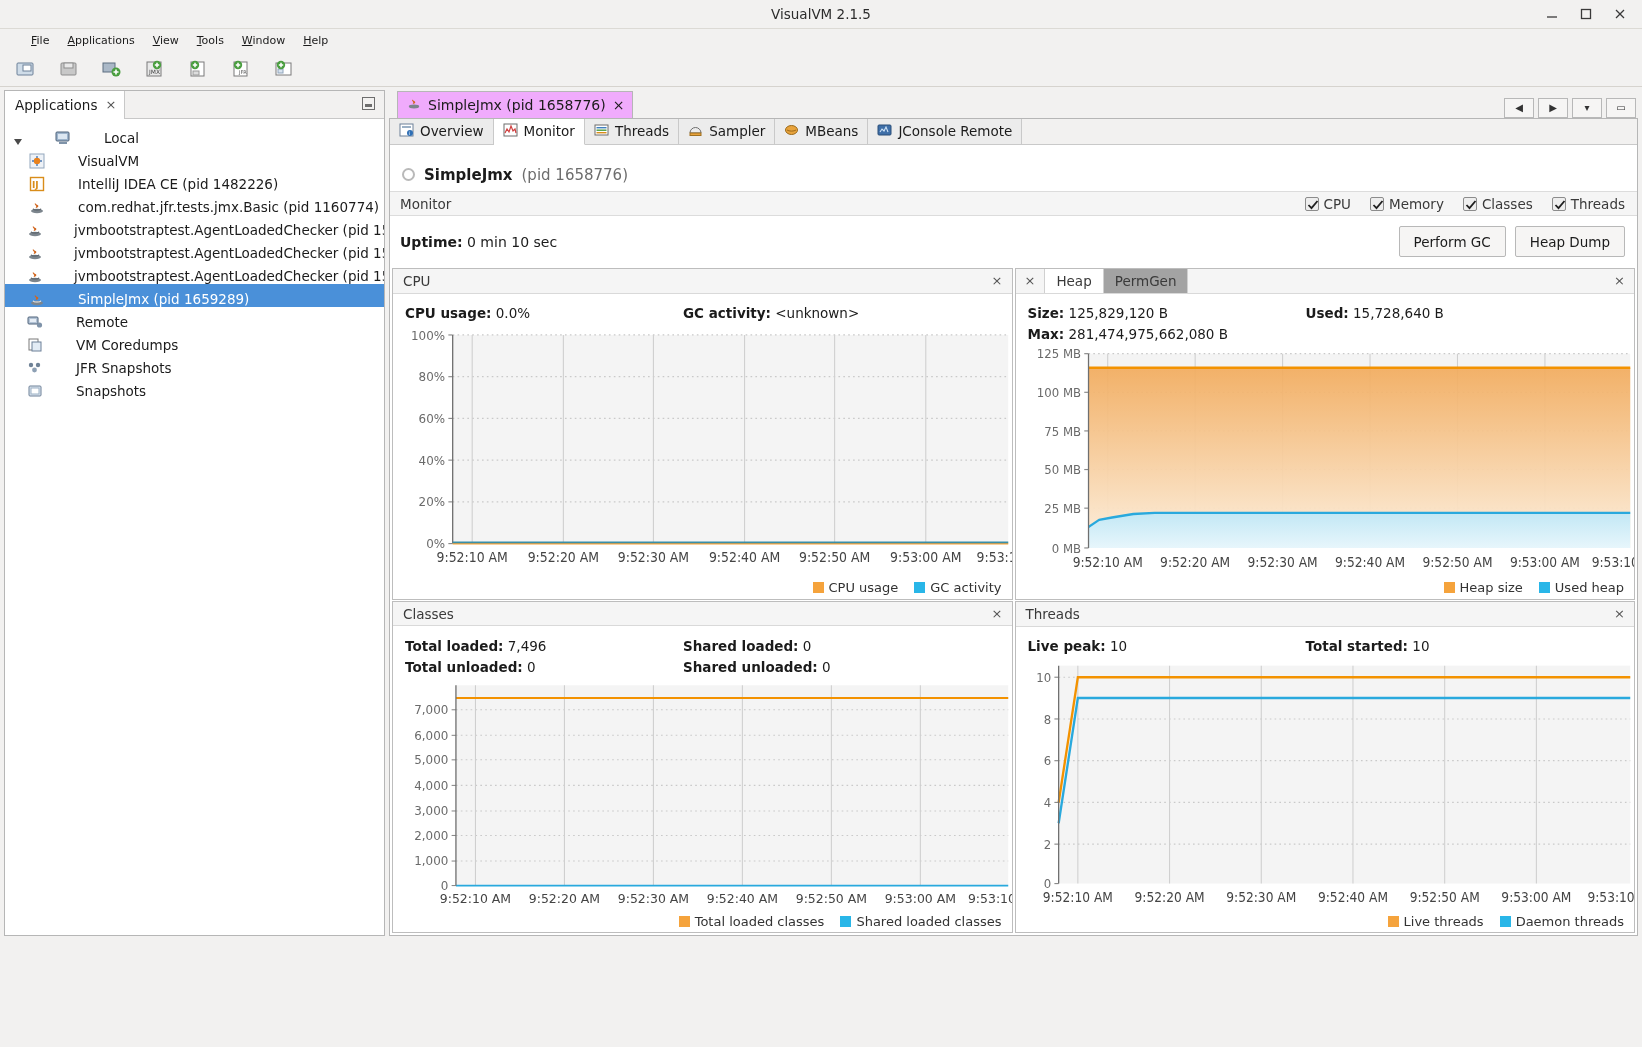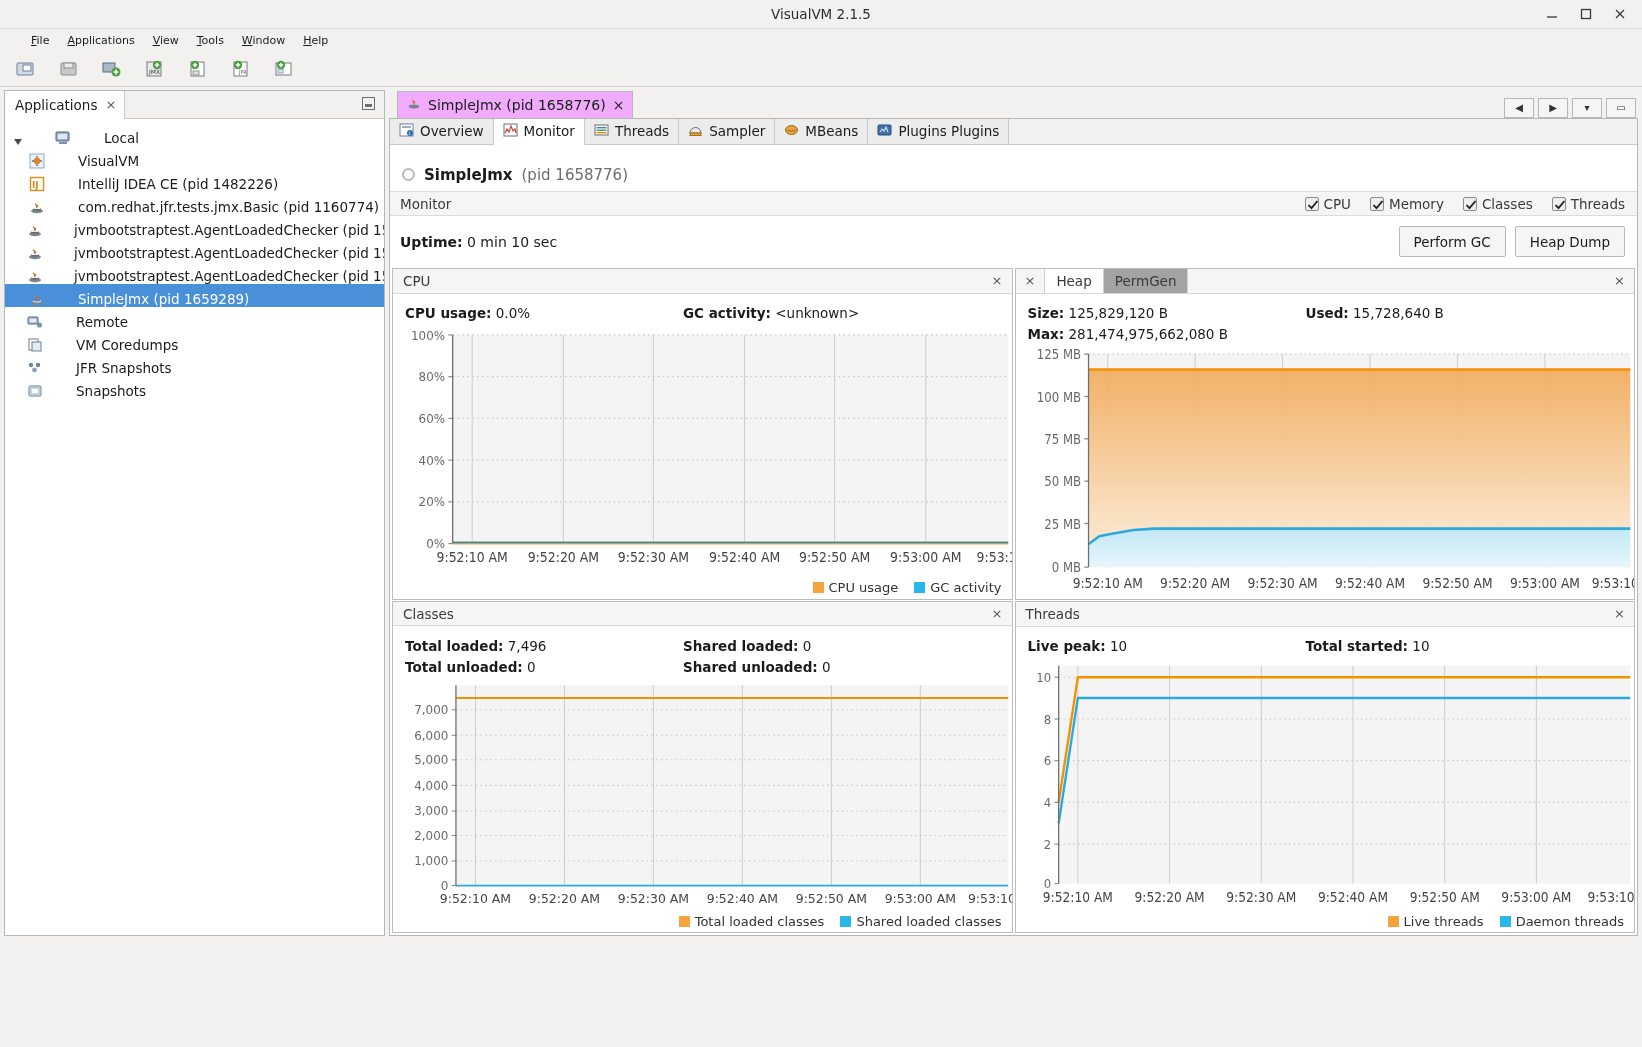--- a/index.html
+++ b/index.html
@@ -486,21 +486,21 @@
             </span>
             <span>MBeans</span>
           </div>
           <div class="subtab">
             <span>
               <svg width="15" height="14">
                   <rect x="1" y="2" width="13" height="10" rx="1" fill="#3f6fa8" stroke="#2b4e78"></rect>
                   <path d="M3 9l2-3 2 2 2-4 2 5" fill="none" stroke="#cfe3f6" stroke-width="1.1"></path>
                 </svg>
             </span>
-            <span>Plugins Plugins</span>
+            <span>JConsole Remote</span>
           </div>
           <div class="subtab filler"></div>
         </div>
 
         <div class="app-title-row">
           <span class="circ"></span>
           <span class="nm">SimpleJmx</span>
           <span class="pid">(pid 1658776)</span>
         </div>
 
@@ -717,20 +717,30 @@
                   <text x="86" y="186">9:52:10 AM</text>
                   <text x="168" y="186">9:52:20 AM</text>
                   <text x="250" y="186">9:52:30 AM</text>
                   <text x="332" y="186">9:52:40 AM</text>
                   <text x="414" y="186">9:52:50 AM</text>
                   <text x="496" y="186">9:53:00 AM</text>
                   <text x="562" y="186">9:53:10</text>
                 </g>
               </svg>
             </div>
+            <div class="legend">
+              <span class="item">
+                <span class="swatch" style="background:#f5a33c"></span>
+                <span>Heap size</span>
+              </span>
+              <span class="item">
+                <span class="swatch" style="background:#29b6e8"></span>
+                <span>Used heap</span>
+              </span>
+            </div>
           </div>
 
           <div class="gpanel">
             <div class="gp-head">
               <div class="lbl">Classes</div>
               <div class="closex">×</div>
             </div>
             <div class="gp-stats">
               <div class="statline">
                 <span class="c1">

